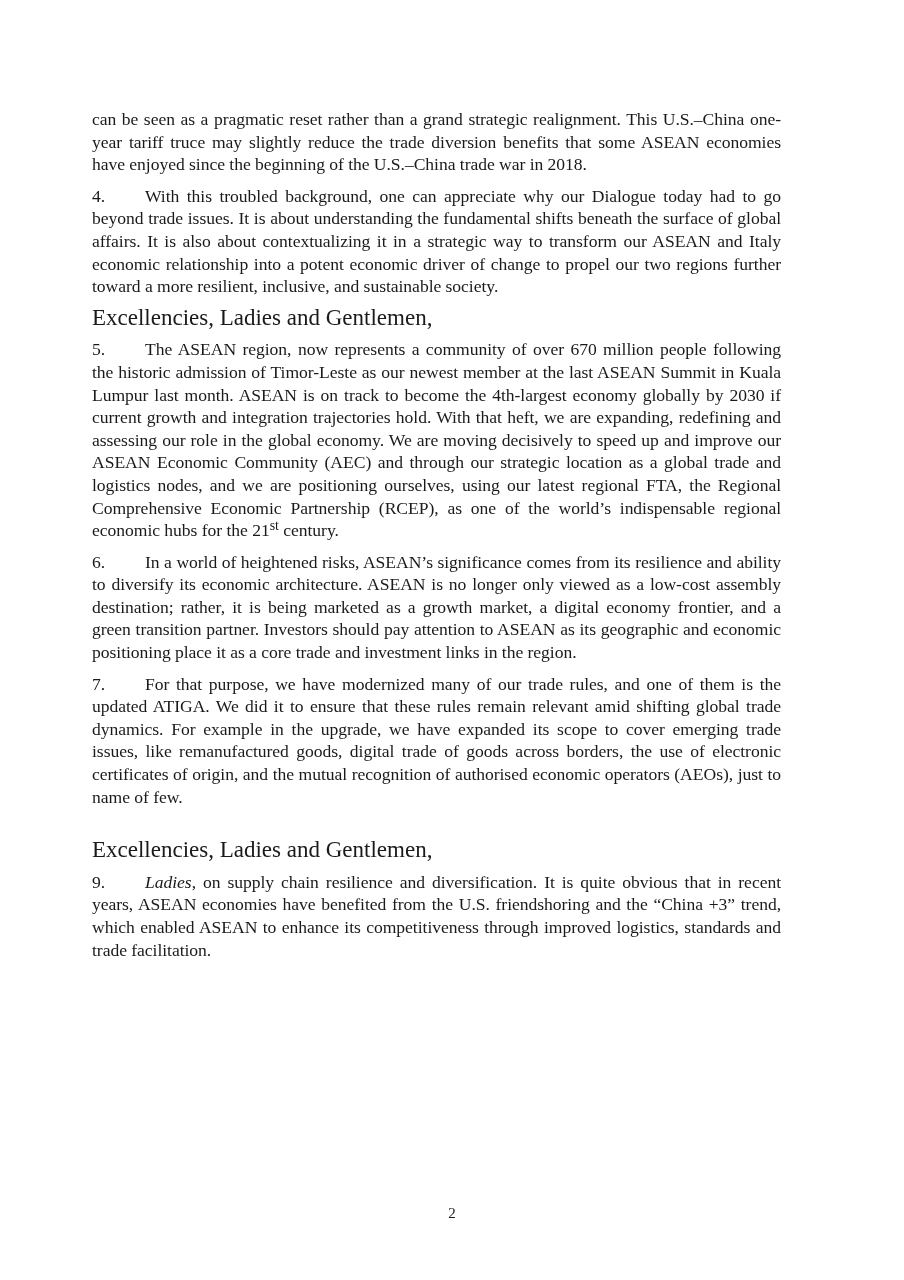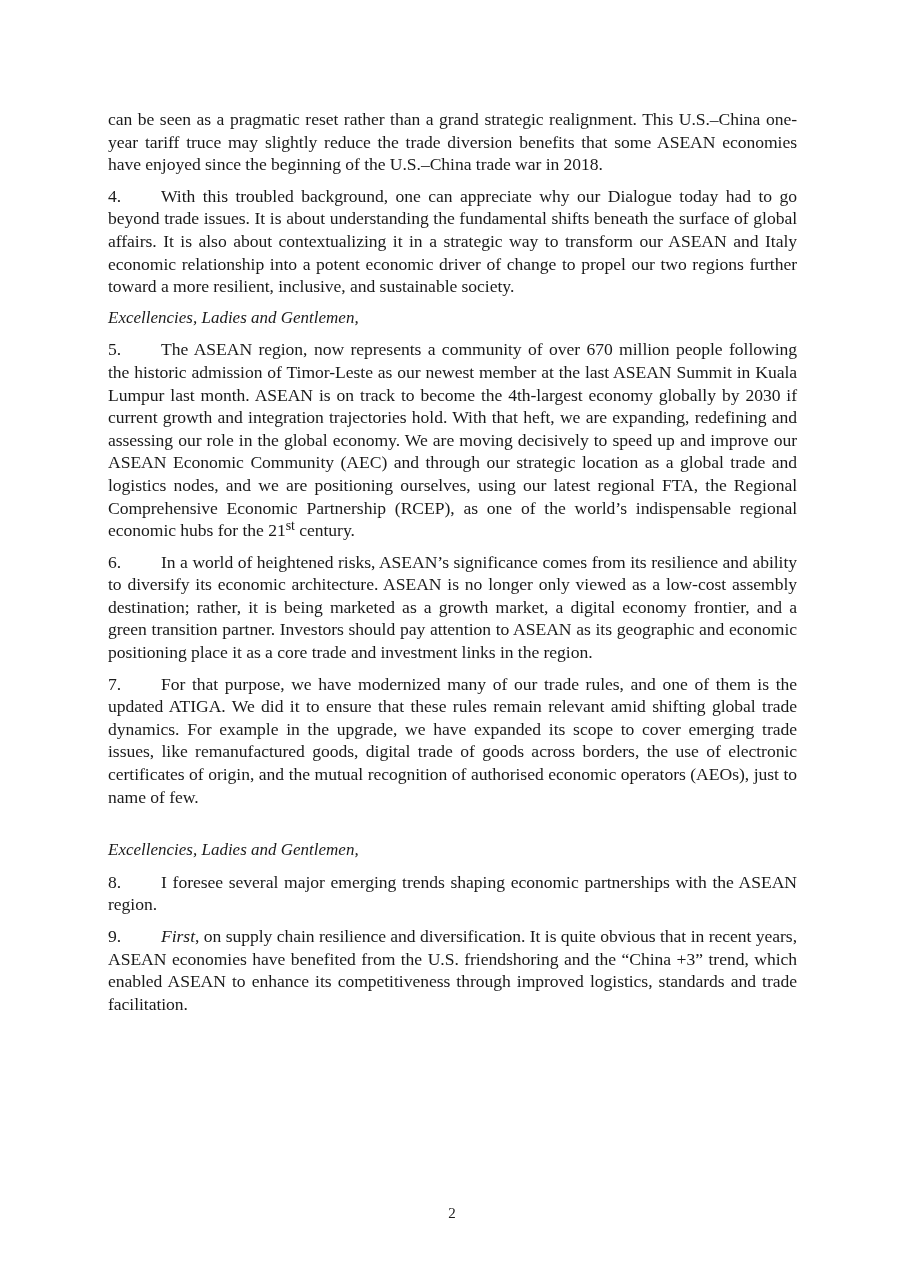--- a/index.html
+++ b/index.html
@@ -10,38 +10,37 @@
     body {
       width: 904px;
       height: 1280px;
       position: relative;
       overflow: hidden;
       font-family: "Liberation Serif", "DejaVu Serif", serif;
       color: #1a1a1a;
     }
     .page {
       position: absolute;
-      left: 108px;
+      left: 92px;
       top: 108px;
       width: 689px;
     }
     .para {
       font-size: 17.6px;
       line-height: 22.6px;
       text-align: justify;
       margin: 0 0 9px 0;
       letter-spacing: -0.05px;
     }
     .num {
       display: inline-block;
       width: 53px;
     }
     .salute {
-      font-style: italic;
-      font-size: 17px;
+      font-size: 23px;
       line-height: 22.6px;
       margin: 0 0 9px 0;
     }
     .gap {
       height: 22px;
     }
     em { font-style: italic; }
     sup { font-size: 14px; line-height: 0; vertical-align: 6px; }
     .page-number {
       position: absolute;
@@ -76,23 +75,20 @@
   </p>
 
   <p class="para">
     <span class="num">7.</span><span>For that purpose, we have modernized many of our trade rules, and one of them is the updated ATIGA. We did it to ensure that these rules remain relevant amid shifting global trade dynamics. For example in the upgrade, we have expanded its scope to cover emerging trade issues, like remanufactured goods, digital trade of goods across borders, the use of electronic certificates of origin, and the mutual recognition of authorised economic operators (AEOs), just to name of few.</span>
   </p>
 
   <div class="gap"></div>
 
   <p class="salute">Excellencies, Ladies and Gentlemen,</p>
 
-  <p class="para">
-    <span class="num">8.</span><span>I foresee several major emerging trends shaping economic partnerships with the ASEAN region.</span>
-  </p>
 
   <p class="para">
-    <span class="num">9.</span><em>First</em><span>, on supply chain resilience and diversification. It is quite obvious that in recent years, ASEAN economies have benefited from the U.S. friendshoring and the “China +3” trend, which enabled ASEAN to enhance its competitiveness through improved logistics, standards and trade facilitation.</span>
+    <span class="num">9.</span><em>Ladies</em><span>, on supply chain resilience and diversification. It is quite obvious that in recent years, ASEAN economies have benefited from the U.S. friendshoring and the “China +3” trend, which enabled ASEAN to enhance its competitiveness through improved logistics, standards and trade facilitation.</span>
   </p>
 
 </div>
 
 <div class="page-number">2</div>
 
 </body></html>

